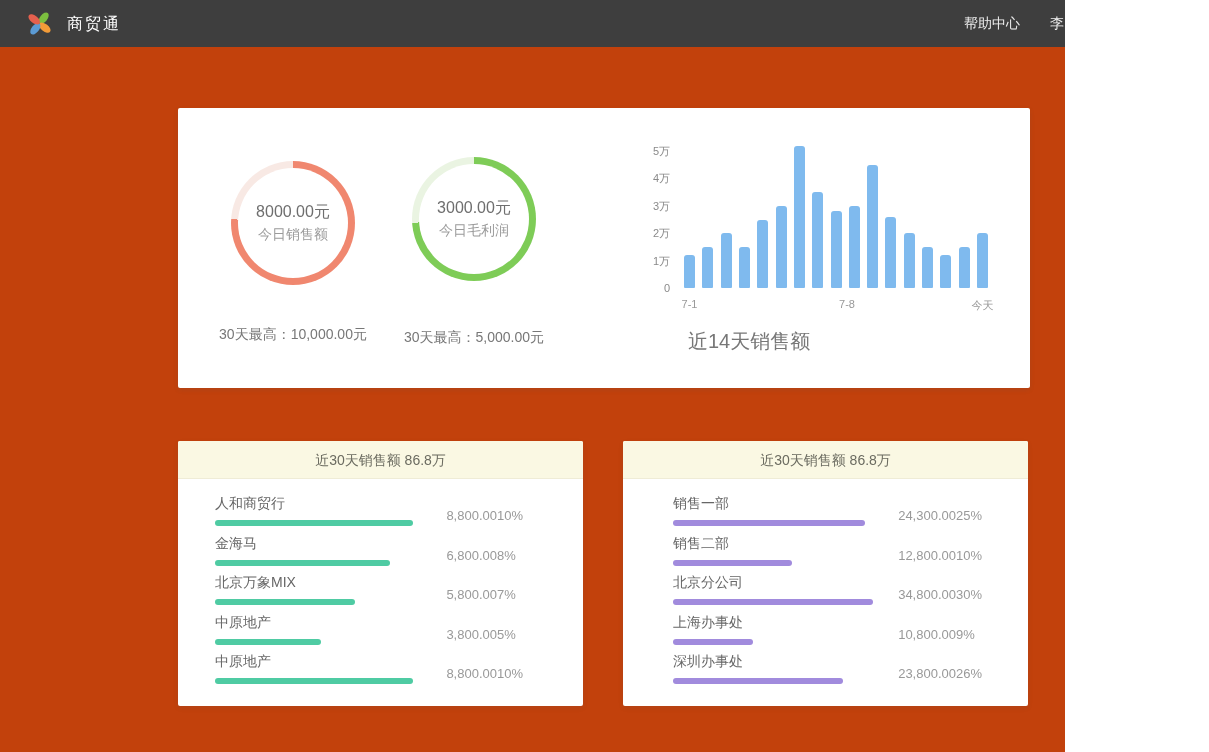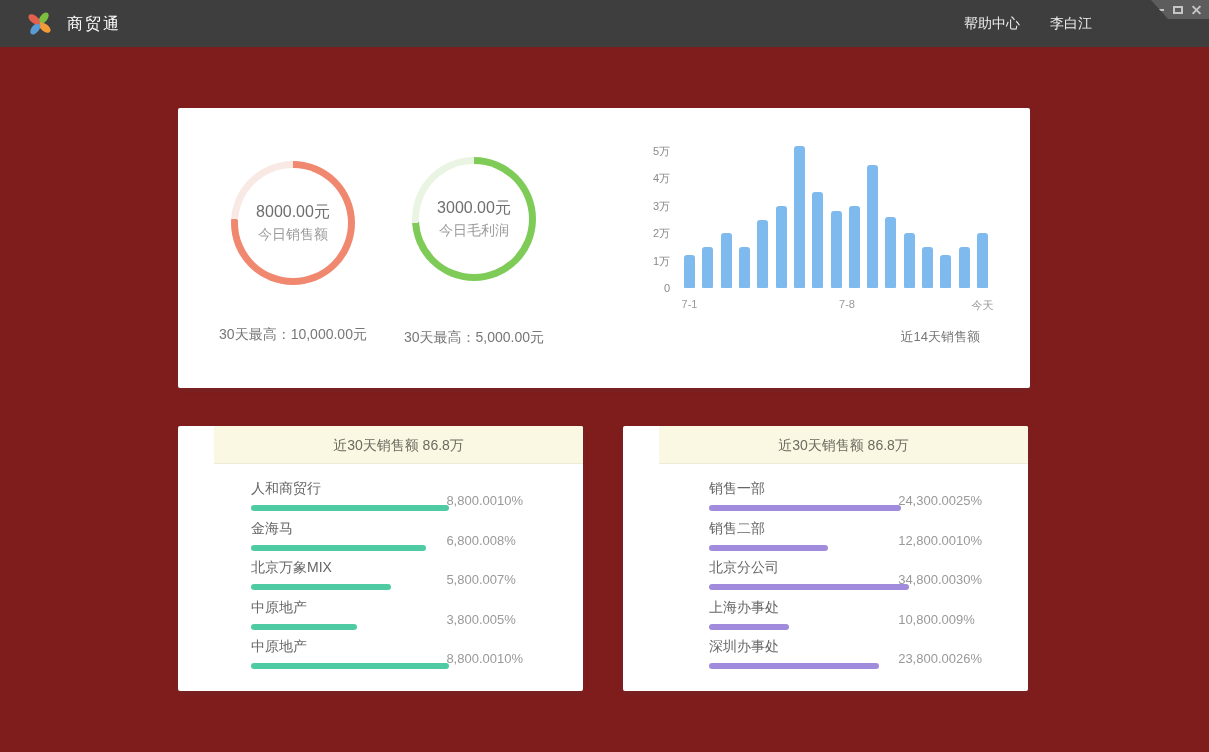--- a/index.html
+++ b/index.html
@@ -1,17 +1,17 @@
 <!DOCTYPE html>
 <html><head>
 <meta charset="utf-8">
 <style>
   * { margin:0; padding:0; box-sizing:border-box; }
   body { font-family:"Liberation Sans","DejaVu Sans",sans-serif; }
-  .page { position:relative; width:1209px; height:752px; background:#7f1d1d; overflow:hidden; }
+  .page { position:relative; width:1065px; height:752px; background:#c2410c; overflow:hidden; }
 
   
   .titlebar { position:absolute; left:0; top:0; width:1209px; height:47px; background:#3E3E3E; }
   .logo { position:absolute; left:25px; top:9px; width:29px; height:29px; }
   .app-title { position:absolute; left:67px; top:0; height:47px; line-height:47px;
                color:#FFFFFF; font-size:16px; letter-spacing:2px; }
   .top-nav { position:absolute; right:117px; top:0; height:47px; display:flex; align-items:center; gap:30px; }
   .top-nav .nav-item { color:#EDEDED; font-size:14px; cursor:pointer; }
   .win-controls { position:absolute; right:0; top:0; width:58px; height:19px; background:#5D5D5D;
                   clip-path:polygon(0 0,100% 0,100% 100%,17px 100%);
@@ -20,21 +20,21 @@
   .wc-min { width:9px; height:2px; background:#C6C6C6; }
   .wc-max { width:10px; height:8px; border:2px solid #C6C6C6; }
   .wc-close { width:9px; height:9px; }
   .wc-close::before,.wc-close::after { content:""; position:absolute; left:-1px; top:4px; width:11px; height:2px; background:#C6C6C6; }
   .wc-close::before { transform:rotate(45deg); }
   .wc-close::after  { transform:rotate(-45deg); }
 
   
   .card { position:absolute; background:#FFFFFF; border-radius:2px; box-shadow:0 2px 5px rgba(60,90,95,.12); }
   .card-overview { left:178px; top:108px; width:852px; height:280px; }
-  .card-rank { top:426px; width:405px; height:265px;padding-left:36px; }
+  .card-rank { top:441px; width:405px; height:265px; }
   .card-customers { left:178px; }
   .card-depts { left:623px; }
 
   
   .ring { position:absolute; width:124px; height:124px; border-radius:50%; }
   .ring-hole { position:absolute; left:7px; top:7px; width:110px; height:110px; border-radius:50%;
                background:#FFFFFF; display:flex; flex-direction:column; align-items:center; justify-content:center; }
   .ring-value { font-size:16px; color:#6E6E6E; margin-bottom:3px; }
   .ring-label { font-size:14px; color:#9B9B9B; }
   .ring-sales  { left:53px; top:53px; }
@@ -45,21 +45,21 @@
 
   
   .bar-chart { position:absolute; left:462px; top:22px; width:360px; height:220px; }
   .y-axis { position:absolute; left:0; top:8px; width:30px; height:150px; }
   .ytick { position:absolute; right:0; width:30px; text-align:right; font-size:11px; color:#8A8A8A; line-height:18px; }
   .plot { position:absolute; left:44px; top:8px; width:304px; height:150px;
           display:flex; align-items:flex-end; justify-content:space-between; }
   .cbar { width:11px; border-radius:3px 3px 1px 1px; }
   .x-axis { position:absolute; left:44px; top:168px; width:304px; height:14px; }
   .xtick { position:absolute; transform:translateX(-50%); font-size:11px; color:#999999; white-space:nowrap; }
-  .chart-title { position:absolute; left:36px; top:198px; width:304px; text-align:right; font-size:13px; color:#777777; }
+  .chart-title { position:absolute; left:48px; top:198px; width:304px; text-align:left; font-size:20px; color:#777777; }
 
   
   .rank-header { height:38px; line-height:38px; text-align:center; background:#FAF8E3;
                  border-bottom:1px solid #EFECD6; font-size:14px; color:#6B6B60; border-radius:2px 2px 0 0; }
   .rank-list { padding-top:13px; }
   .rank-row { position:relative; height:39.5px; }
   .card-customers .rank-row { margin:0 52px 0 37px; }
   .card-depts     .rank-row { margin:0 38px 0 50px; }
   .rlabel { font-size:14px; color:#666666; line-height:17px; padding-top:3px; }
   .rbar { height:6px; border-radius:3px; margin-top:8px; }

